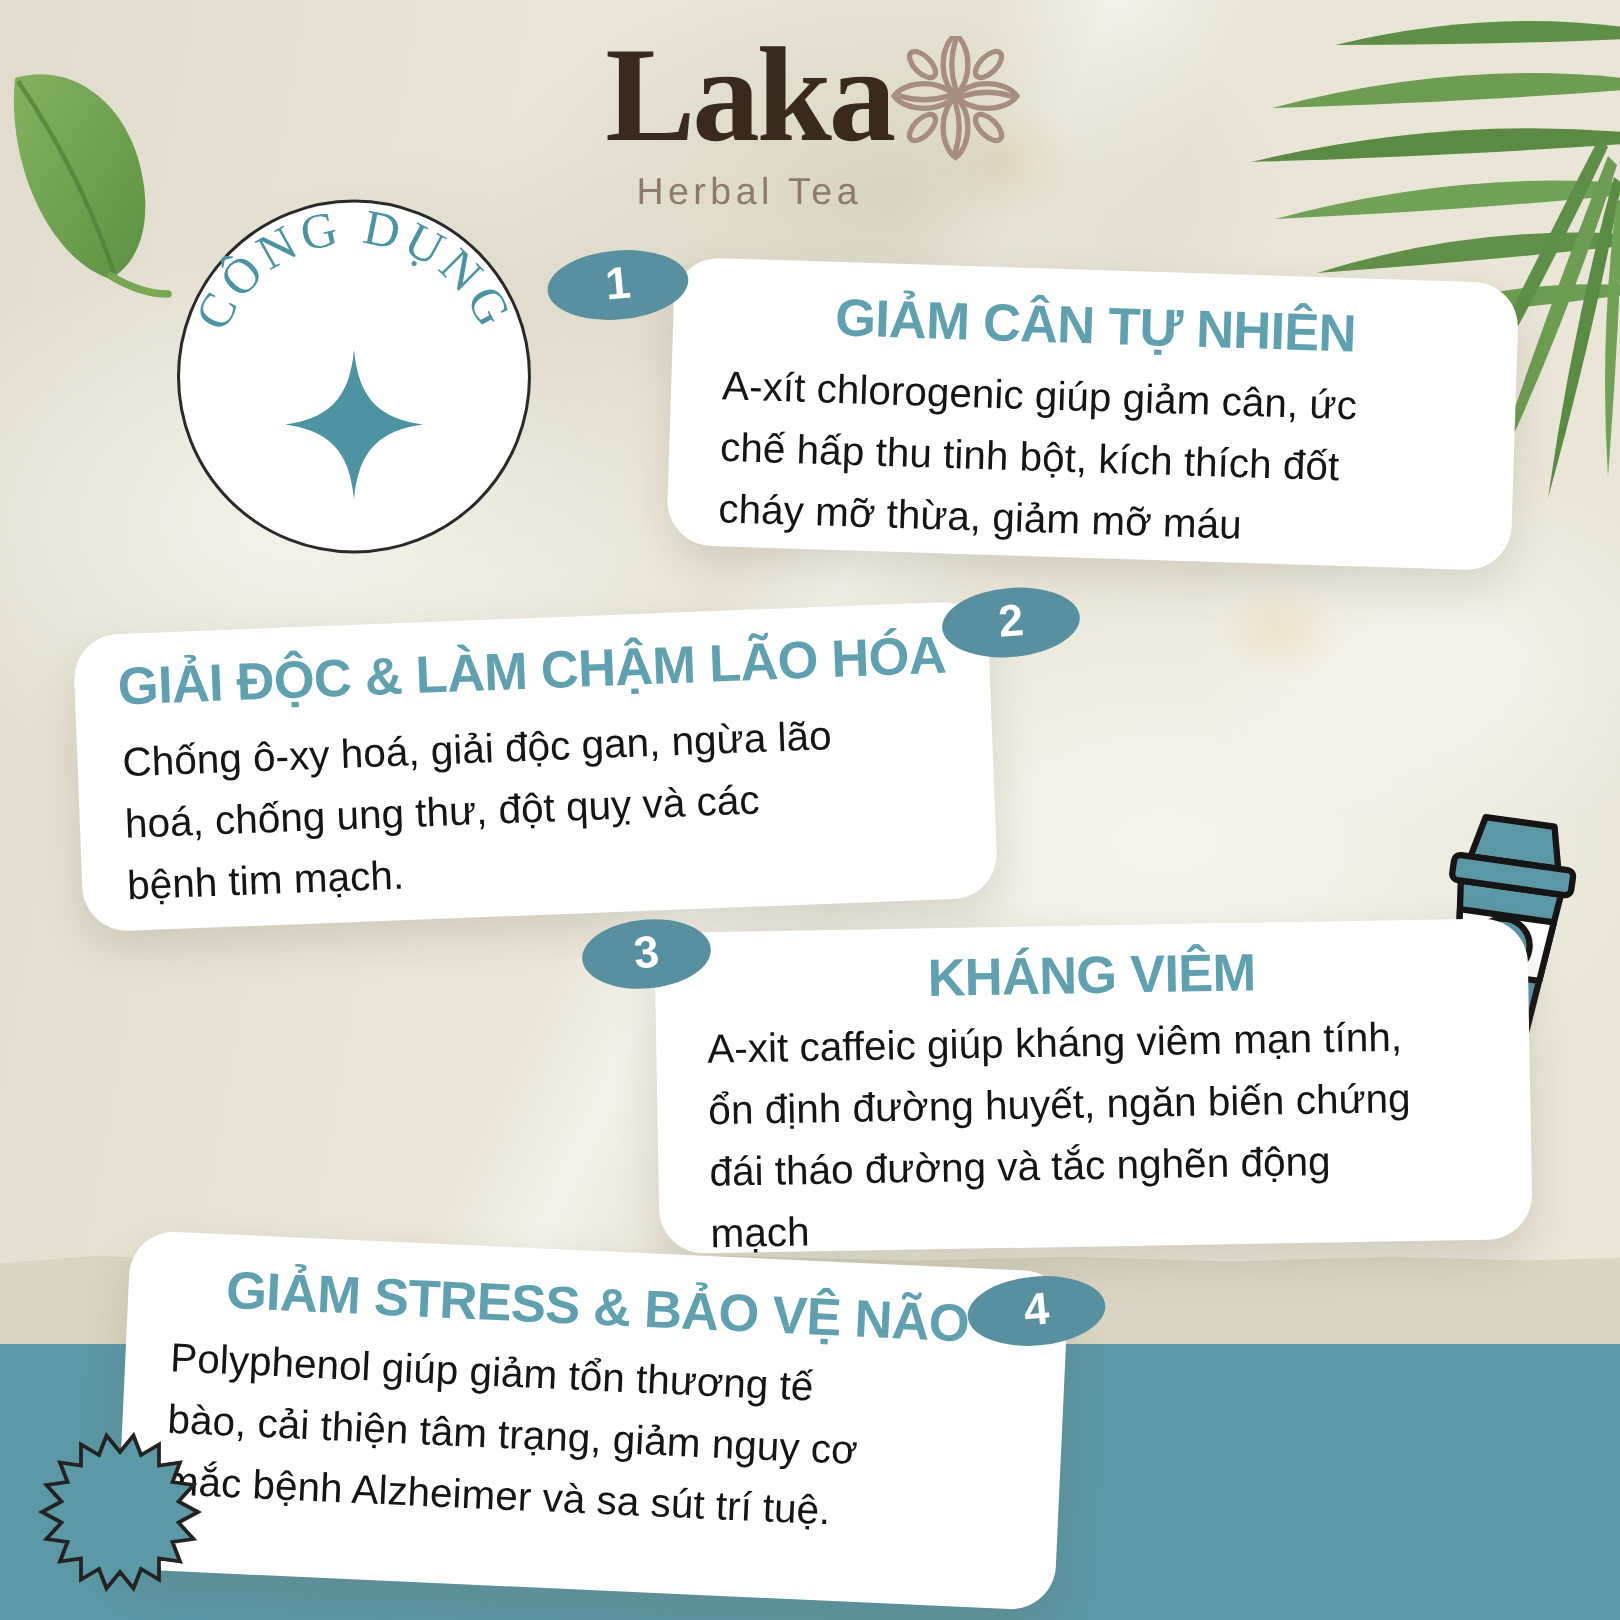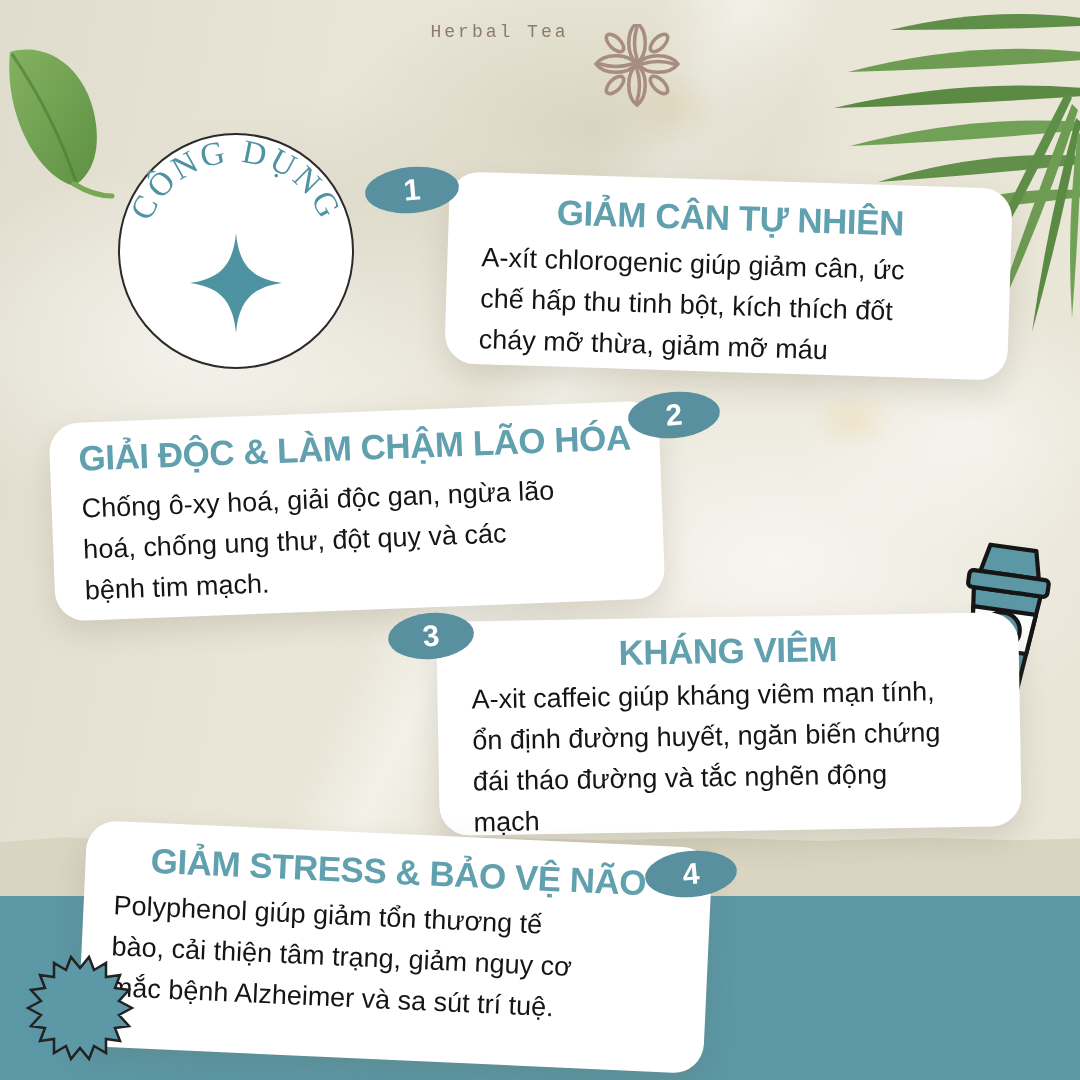--- a/index.html
+++ b/index.html
@@ -25,21 +25,21 @@
     clip-path:polygon(0 10%,6% 2%,14% 9%,24% 3%,34% 8%,45% 2%,56% 7%,66% 3%,76% 8%,86% 3%,94% 7%,100% 4%,100% 100%,0 100%);}
   .footer-band{position:absolute;left:0;top:896px;width:1080px;height:184px;z-index:2;background:var(--band_teal,#5b97a5);}
 
   
   .leaf{position:absolute;left:-4px;top:44px;z-index:3;}
   .palm{position:absolute;left:820px;top:0;z-index:3;}
 
   
   .logo{position:absolute;left:392px;top:16px;width:215px;text-align:center;z-index:6;}
   .logo-name{font-family:"Liberation Serif",serif;font-weight:bold;font-size:90px;line-height:96px;color:var(--logo_brown,#3a2a1e);letter-spacing:-2px;}
-  .logo-tagline{font-family:Liberation Mono, monospace;font-size:18px;line-height:28px;color:var(--tagline_brown,#8d7b6b);letter-spacing:3px;margin-top:2px;}
+  .logo-tagline{font-family:Liberation Sans, sans-serif;font-size:25px;line-height:28px;color:var(--tagline_brown,#8d7b6b);letter-spacing:3px;margin-top:2px;}
   .logo-flower{position:absolute;left:592px;top:24px;z-index:6;}
 
   
   .stamp{position:absolute;left:116px;top:131px;z-index:8;}
   .stamp-text{font-family:"Liberation Serif",serif;font-size:33px;letter-spacing:3px;fill:var(--stamp_teal,#4e93a2);}
 
   
   .card{position:absolute;background:#fff;border-radius:30px;z-index:20;
         box-shadow:0 12px 28px rgba(105,100,75,.18);}
   .card-title{margin:0;text-align:center;font-weight:bold;font-size:35px;letter-spacing:-.5px;
@@ -99,20 +99,21 @@
     <path d="M262 122 Q150 114 30 146 Q160 140 262 130 Z" fill="#71a156"></path>
     <path d="M262 156 Q160 150 58 182 Q170 174 262 164 Z" fill="#628f49"></path>
     <path d="M262 190 Q180 186 120 212 Q190 206 262 197 Z" fill="#6d9c52"></path>
     <path d="M246 92 Q190 200 128 330 Q200 210 252 98 Z" fill="#5e8e47"></path>
     <path d="M252 104 Q210 210 168 336 Q225 215 258 110 Z" fill="#6d9c52"></path>
     <path d="M256 118 Q228 220 212 332 Q243 220 261 122 Z" fill="#5b8a44"></path>
     <path d="M258 132 Q246 225 252 318 Q259 225 262 136 Z" fill="#71a156"></path>
   </svg>
 
   <div class="logo">
+    <div class="logo-name">Laka</div>
     <div class="logo-tagline">Herbal Tea</div>
   </div>
   <svg class="logo-flower" width="90" height="90" viewBox="0 0 90 90">
     <g stroke="#a78d7f" stroke-width="3.5" fill="none" stroke-linecap="round">
       <g>
         <path d="M46 40 C54 29 78 29 86 40 C78 51 54 51 46 40 Z"></path>
         <path d="M50 40 Q66 35 82 40"></path>
       </g>
       <g transform="rotate(90 45 40)">
         <path d="M46 40 C54 29 78 29 86 40 C78 51 54 51 46 40 Z"></path>

